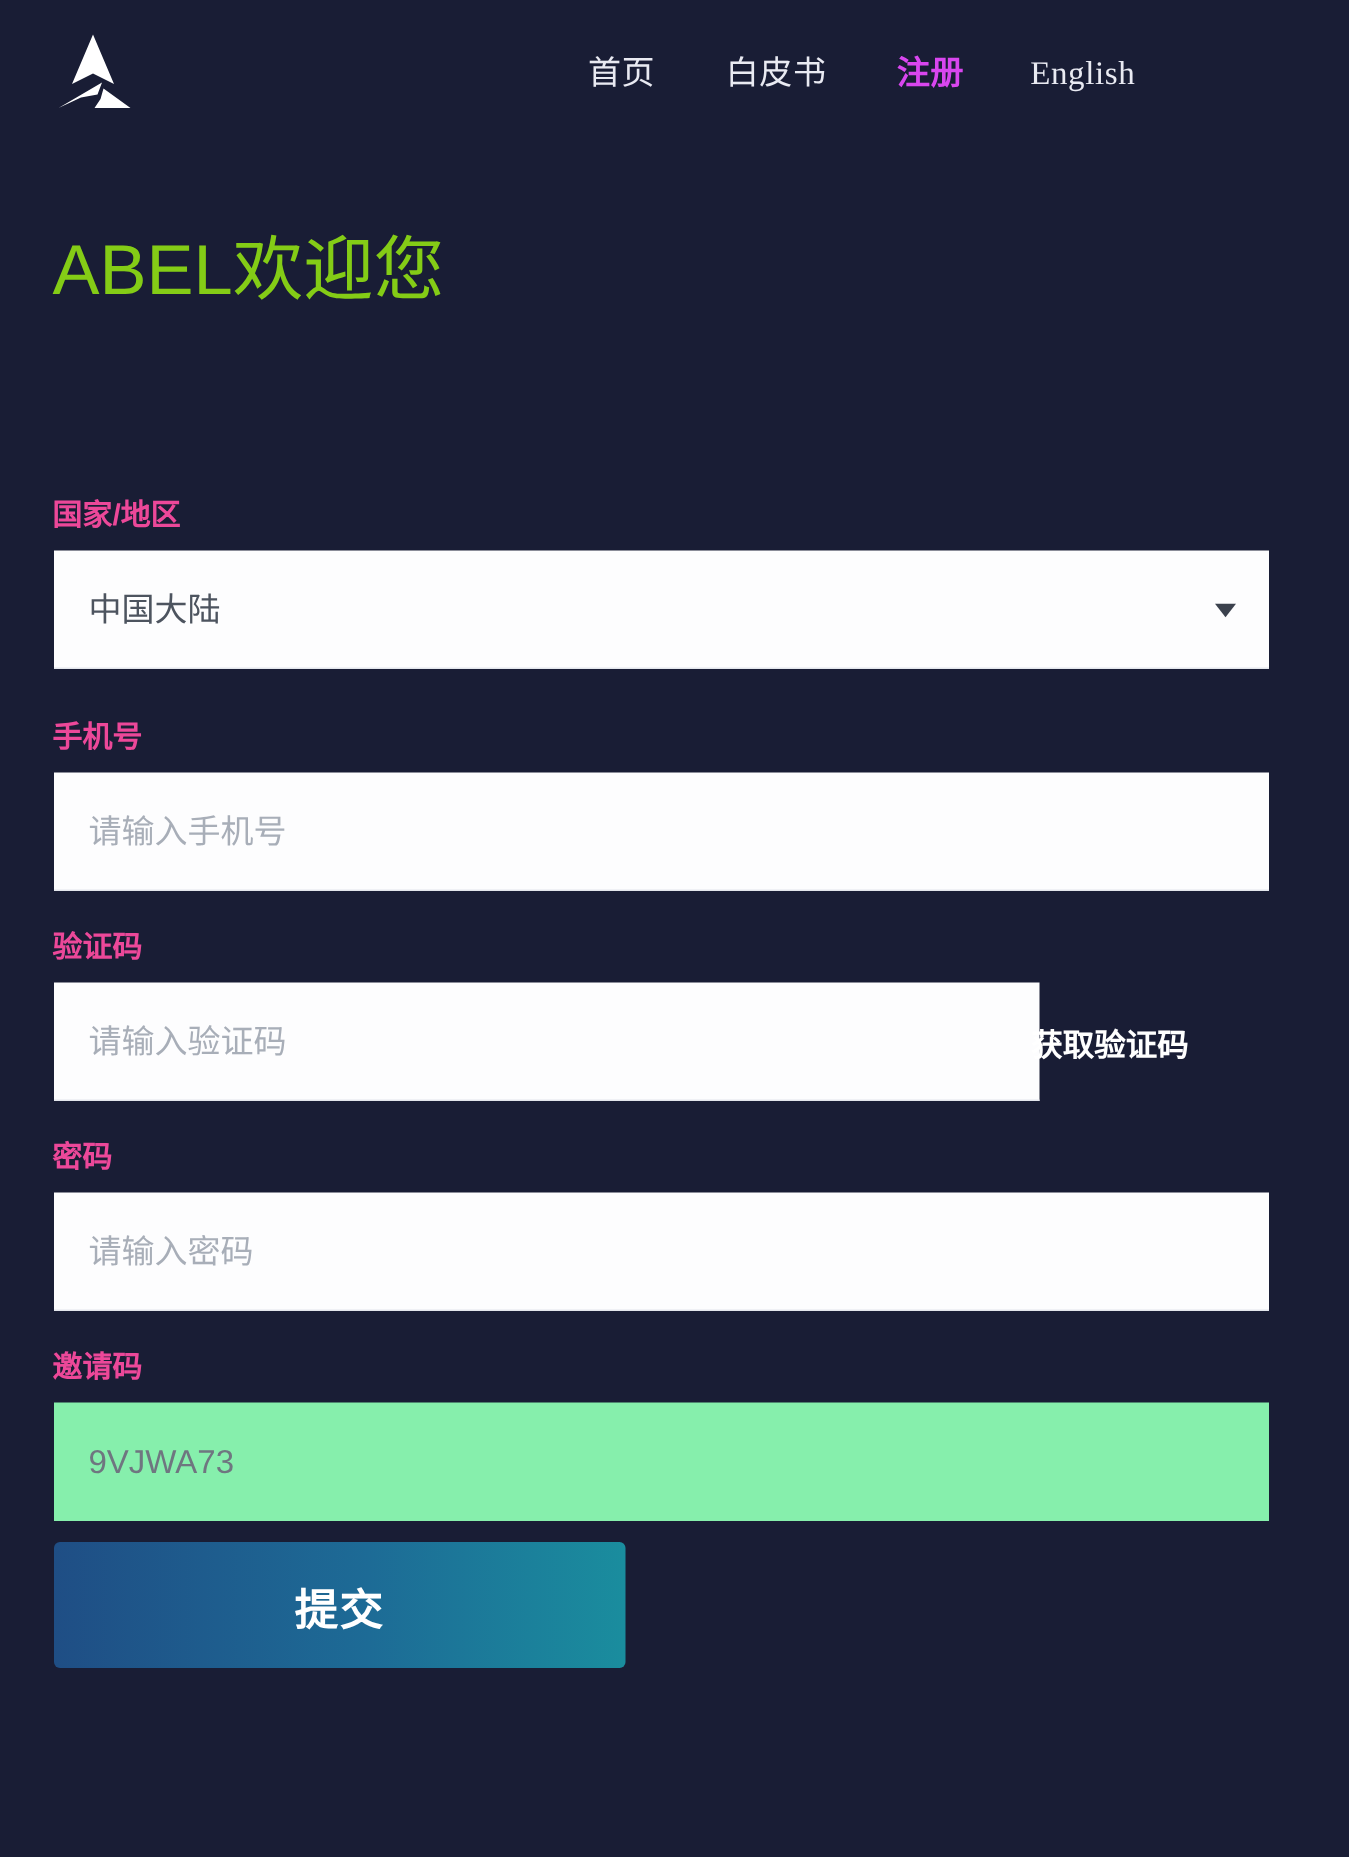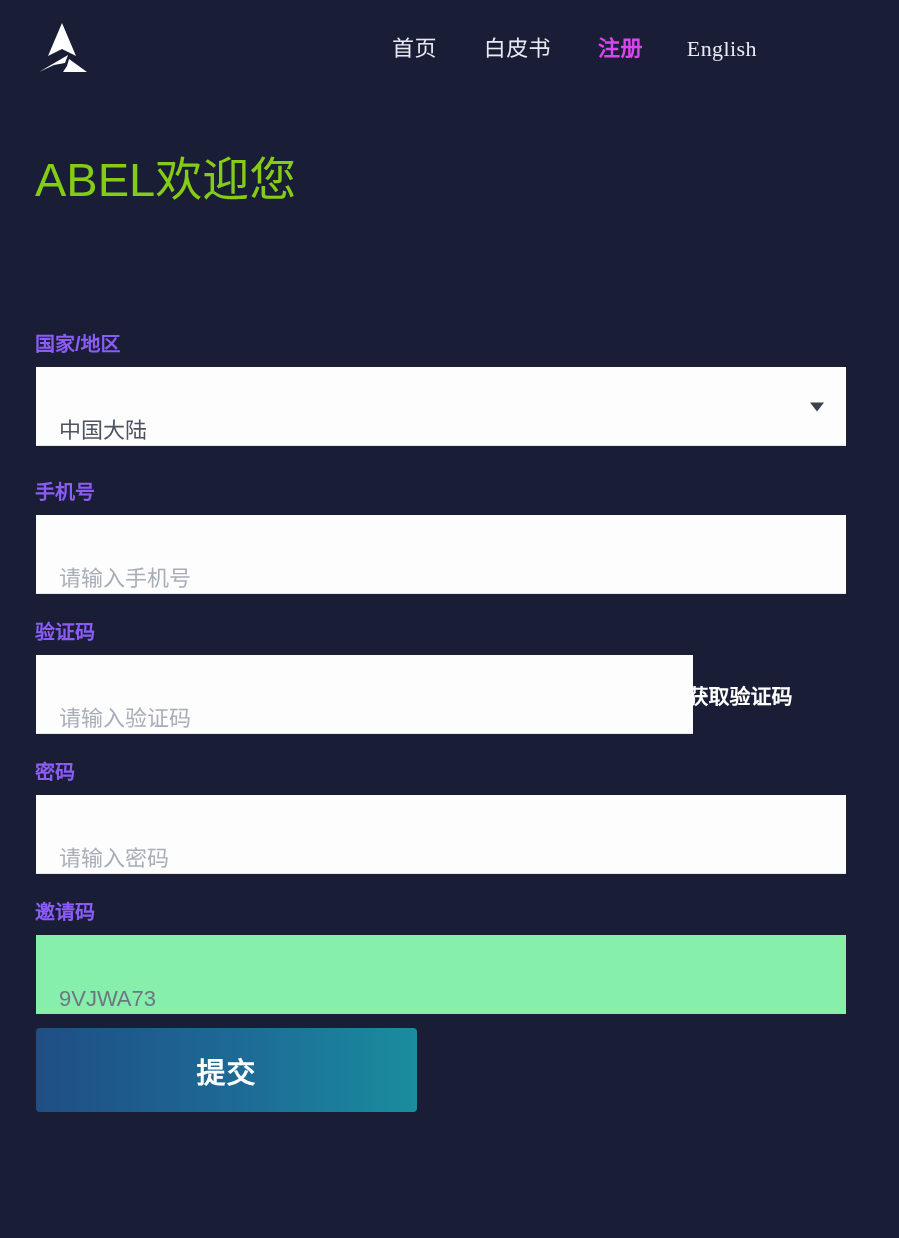--- a/index.html
+++ b/index.html
@@ -77,38 +77,38 @@
 
   
   .form {
     position: absolute;
     left: 0;
     top: 330px;
     width: 899px;
   }
   .field { position: relative; }
   .field-label {
-    color: #8b5cf6;
+    color: #ec4899;
     font-size: 20px;
     font-weight: bold;
     line-height: 28px;
     margin-left: 35px;
     margin-bottom: 9px;
     white-space: nowrap;
   }
   .control {
     position: relative;
     margin-left: 36px;
     width: 810px;
     height: 79px;
     background: #fdfdfe;
     border: none;
     box-sizing: border-box;
     display: flex;
-    align-items: flex-end;
+    align-items: center;
     box-shadow: inset 0 -1px 0 #e3e6ec;
   }
   .control.narrow { width: 657px; }
   .control.readonly {
     background: #86efac;
     box-shadow: none;
   }
   .control-text {
     font-size: 22px;
     color: #4d545f;

